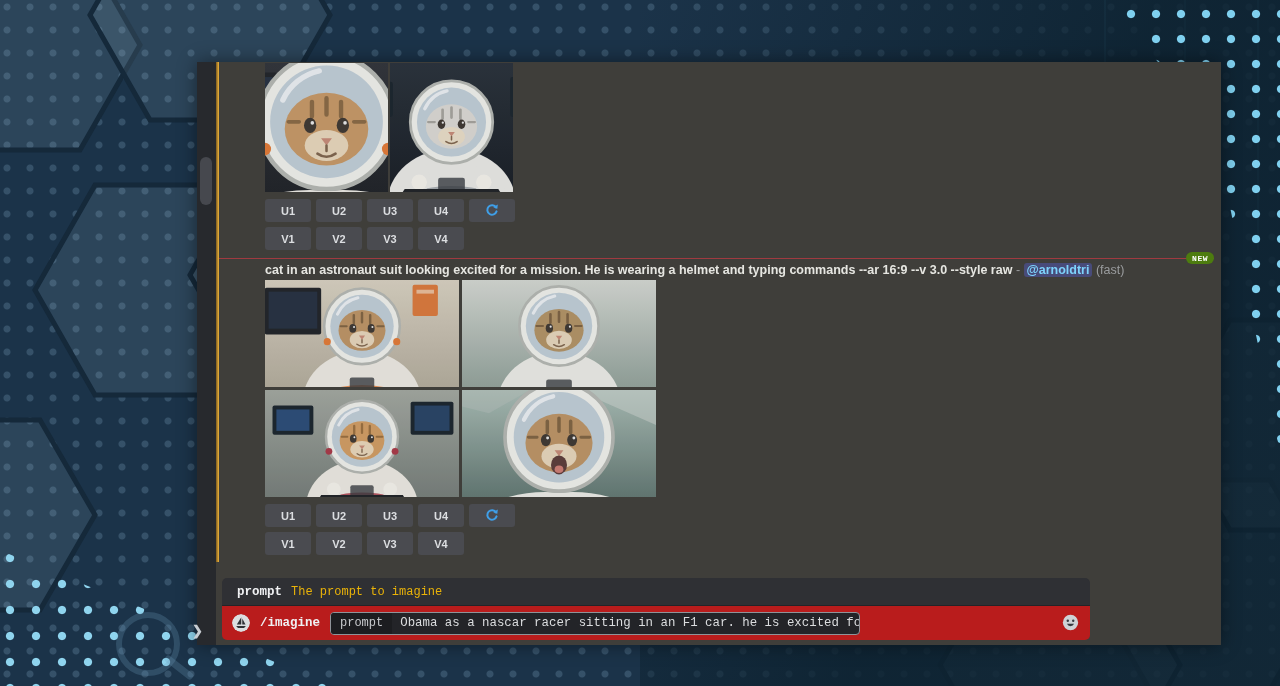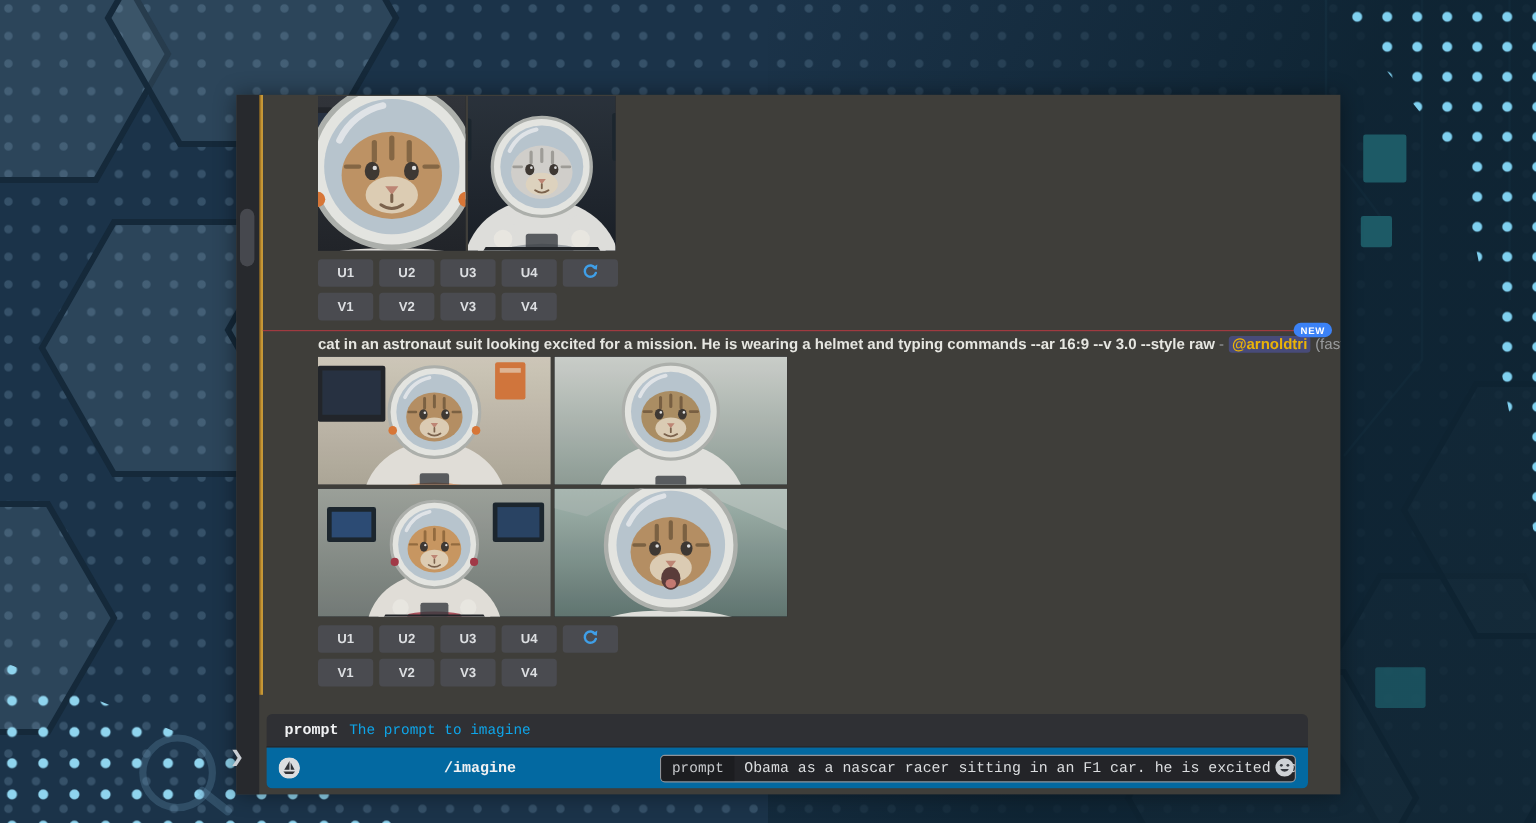--- a/index.html
+++ b/index.html
@@ -20,21 +20,21 @@
     background-image:radial-gradient(circle at 6px 6px,#8fd4ee 3.6px,rgba(0,0,0,0) 4.6px);
     background-size:26px 26px;
     clip-path:polygon(0 0,100% 100%,0 100%);}
   .teal-sq{position:absolute;background:#1d5a66;border-radius:2px;}
   .magnifier{position:absolute;left:116px;top:612px;width:52px;height:52px;
     border:6px solid rgba(110,160,190,.25);border-radius:50%;}
   .magnifier:after{content:"";position:absolute;left:40px;top:46px;width:34px;height:7px;
     background:rgba(110,160,190,.25);transform:rotate(38deg);border-radius:3px;}
 
   
-  .window{position:absolute;left:197px;top:79px;width:920px;height:583px;
+  .window{position:absolute;left:197px;top:62px;width:1024px;height:583px;
     background:#3f3e3a;overflow:hidden;box-shadow:0 0 18px rgba(0,0,0,.45);}
   .scroll-strip{position:absolute;left:0;top:0;width:19px;height:100%;background:#27292d;}
   .scroll-thumb{position:absolute;left:3px;top:95px;width:12px;height:48px;border-radius:6px;background:#46484e;}
   .accent-line{position:absolute;left:19px;top:0;width:3px;height:500px;
     background:linear-gradient(to right,#7c5a1e,#f0b63c);}
 
   
   .grid-top{position:absolute;left:68px;top:1px;width:248px;height:129px;display:flex;gap:2px;}
   .grid-main{position:absolute;left:68px;top:218px;width:391px;height:217px;
     display:grid;grid-template-columns:1fr 1fr;grid-template-rows:1fr 1fr;gap:3px;}
@@ -43,39 +43,39 @@
 
   
   .btn-row{position:absolute;display:flex;gap:5px;}
   .btn{width:46px;height:23px;background:#4a4b50;border-radius:3px;color:#dcdee1;
     font-size:11px;font-weight:700;display:flex;align-items:center;justify-content:center;cursor:pointer;}
   #btns1a{left:68px;top:137px;} #btns1b{left:68px;top:165px;}
   #btns2a{left:68px;top:442px;} #btns2b{left:68px;top:470px;}
 
   
   .divider{position:absolute;left:22px;right:7px;top:196px;border-top:1px solid #a03a40;}
-  .new-pill{position:absolute;right:7px;top:190px;background:#3b82f6;color:#fff;
-    font-size:8px;font-weight:700;letter-spacing:.5px;padding:2px 6px 1px;border-radius:8px;}
+  .new-pill{position:absolute;right:7px;top:190px;background:#4d7c0f;color:#fff;
+    font-size:8px;font-weight:700;letter-spacing:.5px;padding:2px 6px 1px;border-radius:8px;font-family:Liberation Mono, monospace;}
 
   
   .msg-text{position:absolute;left:68px;top:201px;width:825px;font-size:12.5px;
     color:#e6e6e1;white-space:nowrap;}
   .msg-text .bold{font-weight:700;}
   .sep{color:#9a9c9e;}
-  .mention{background:rgba(88,101,242,.35);color:#eab308;border-radius:3px;
+  .mention{background:rgba(88,101,242,.35);color:#7dd3fc;border-radius:3px;
     padding:0 3px;font-weight:600;cursor:pointer;}
   .mode{color:#9a9c9e;}
 
   
   .command-box{position:absolute;left:25px;top:516px;width:868px;border-radius:5px;overflow:hidden;font-family:Liberation Mono, monospace;}
   .hint-row{height:27px;background:#2f3034;display:flex;align-items:center;
     padding:0 15px;gap:9px;border-bottom:1px solid #232428;}
   .hint-opt{font-size:12.5px;font-weight:700;color:#f0f1f3;}
-  .hint-desc{font-size:12px;color:#0ea5e9;}
-  .input-row{height:34px;background:#0369a1;display:flex;align-items:center;padding:0 10px;position:relative;justify-content:space-between;}
+  .hint-desc{font-size:12px;color:#eab308;}
+  .input-row{height:34px;background:#b91c1c;display:flex;align-items:center;padding:0 10px;position:relative;}
   .avatar{width:18px;height:18px;border-radius:50%;overflow:hidden;flex:0 0 auto;}
   .cmd{font-size:12.5px;font-weight:700;color:#f0f1f3;margin:0 10px;}
   .input-box{display:flex;align-items:center;height:21px;border:1px solid #8f9399;
     border-radius:4px;overflow:hidden;width:528px;background:#232428;cursor:text;}
   .opt-chip{height:100%;display:flex;align-items:center;padding:0 9px;background:#1c1d20;
     color:#c6c8cb;font-size:12px;}
   .input-value{padding:0 8px;font-size:12.4px;color:#dbdddf;white-space:nowrap;}
   .emoji-btn{position:absolute;right:11px;top:8px;width:17px;height:17px;cursor:pointer;}
 
   .chevron{position:absolute;left:192px;top:623px;color:#c8cdd3;font-size:13px;font-weight:700;}

